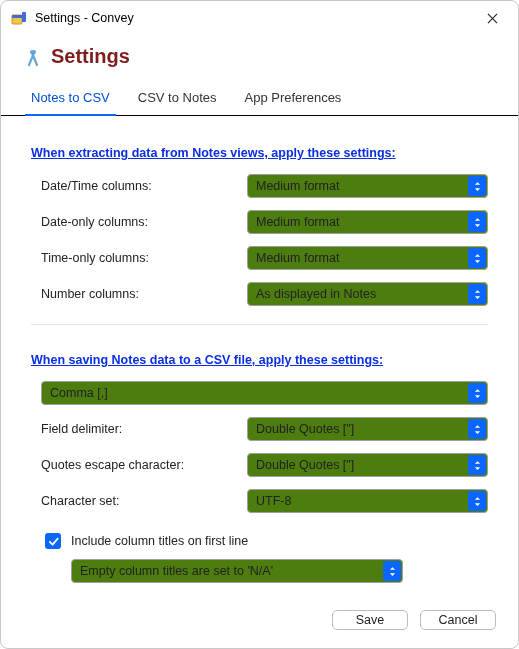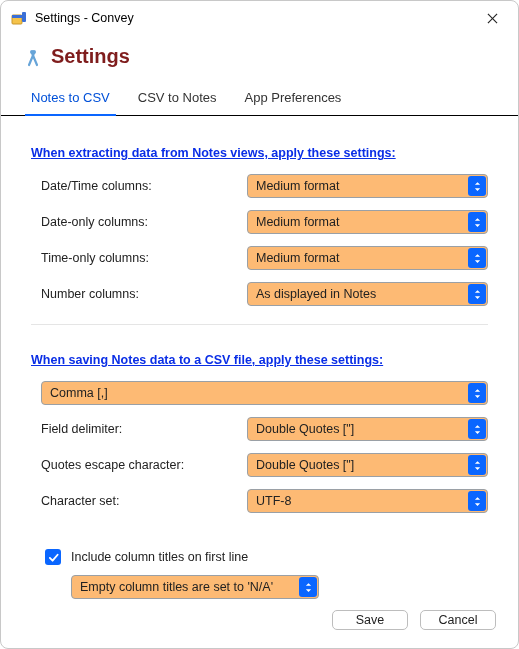--- a/index.html
+++ b/index.html
@@ -90,21 +90,21 @@
     }
     .select {
       flex: 1;
       position: relative;
     }
     .select-box {
       width: 100%;
       height: 24px;
       border: 1px solid #9aa0a6;
       border-radius: 4px;
-      background: #fdba74;
+      background: #4d7c0f;
       padding: 0 20px 0 8px;
       font-size: 12.5px;
       color: #222;
       display: flex;
       align-items: center;
       cursor: pointer;
     }
     .select-btn {
       position: absolute;
       right: 2px; top: 2px;
@@ -116,34 +116,34 @@
     }
     .hr {
       border: none;
       border-top: 1px solid #e5e5e5;
       margin: 18px 0 0 0;
     }
     
     .checkrow {
       display: flex;
       align-items: center;
-      margin: 36px 0 10px 14px;
+      margin: 20px 0 10px 14px;
     }
     .cbx {
       width: 16px; height: 16px;
       border-radius: 3px;
       background: #0a66ff;
       display: flex; align-items: center; justify-content: center;
       margin-right: 10px;
       cursor: pointer;
     }
     .checkrow .lbl { font-size: 12.5px; }
     .subrow {
       margin: 4px 0 0 40px;
-      width: 248px;
+      width: 332px;
     }
     
     .footer {
       position: absolute;
       right: 22px; bottom: 18px;
       display: flex;
       gap: 12px;
     }
     .btn {
       min-width: 76px;

